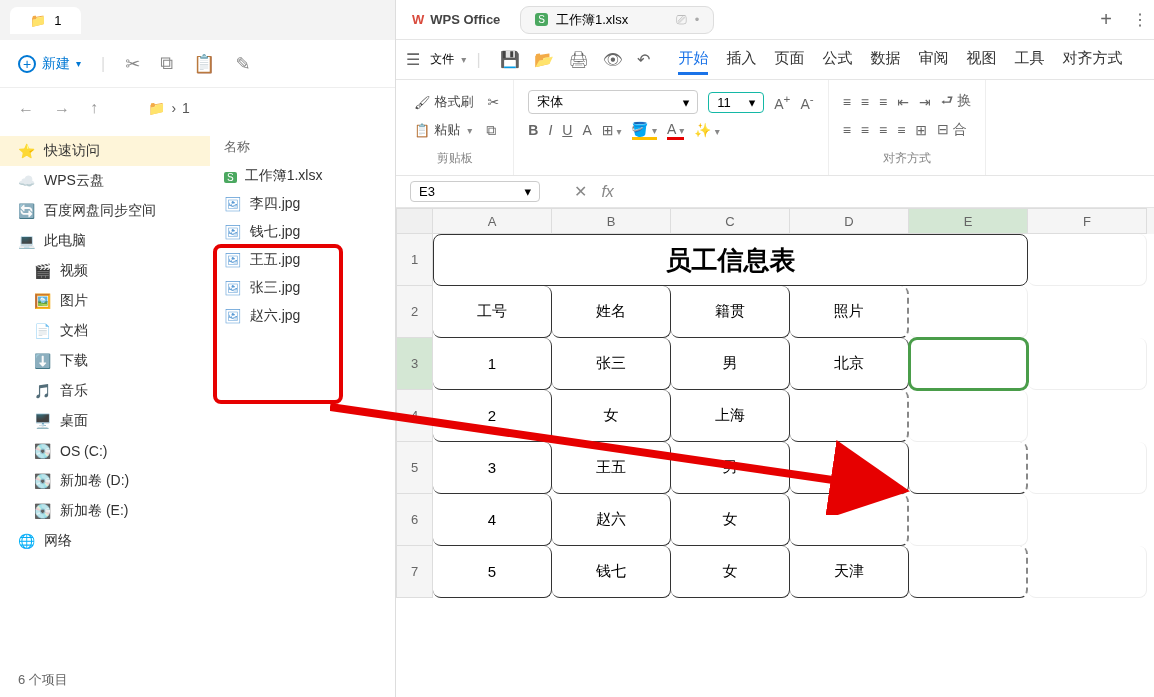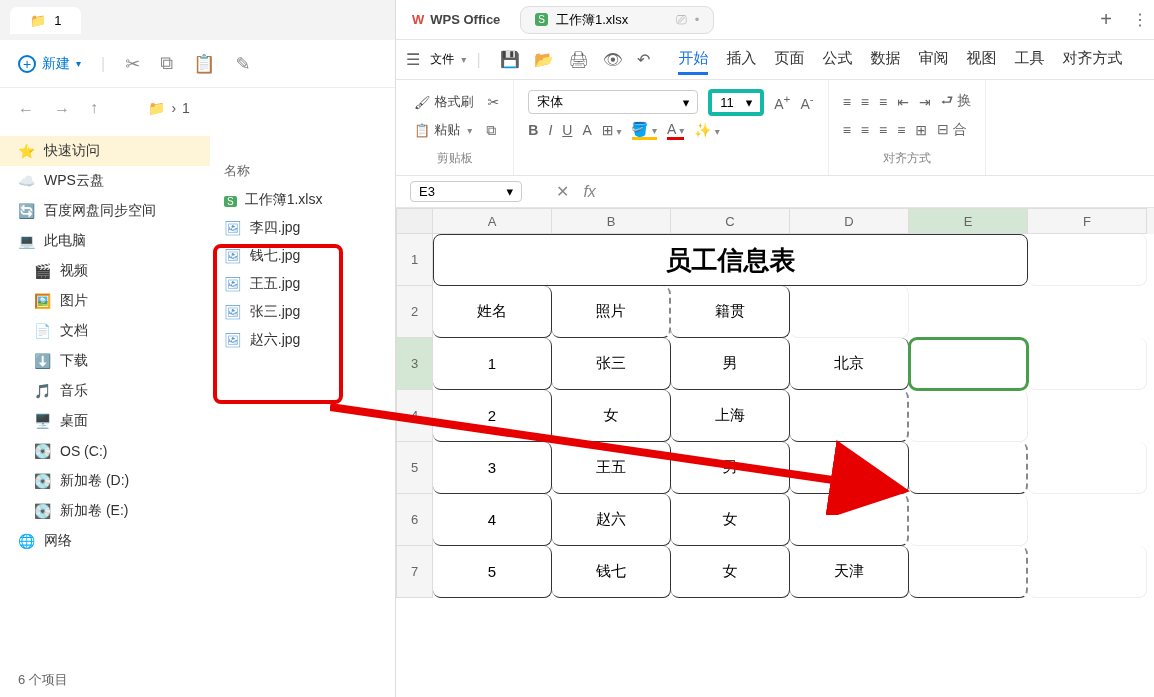--- a/index.html
+++ b/index.html
@@ -15,21 +15,21 @@
 .tool-icon { color: #888; font-size: 18px; }
 .explorer-nav { height: 40px; display: flex; align-items: center; padding: 0 18px; gap: 20px; color: #999; font-size: 16px; }
 .breadcrumb { display: flex; align-items: center; gap: 6px; margin-left: 30px; color: #555; font-size: 14px; }
 .explorer-body { display: flex; height: calc(100% - 168px); }
 .sidebar { width: 210px; padding: 8px 0; overflow-y: auto; }
 .sb-item { display: flex; align-items: center; gap: 8px; padding: 6px 18px; font-size: 14px; color: #333; cursor: pointer; }
 .sb-item.active { background: #fef5d9; }
 .sb-item.indent { padding-left: 34px; }
 .sb-icon { width: 18px; height: 18px; display: inline-flex; align-items: center; justify-content: center; }
 .file-list { flex: 1; padding: 4px 0; position: relative; }
-.file-header { padding: 6px 14px; font-size: 13px; color: #666; margin-top: 24px; }
+.file-header { padding: 6px 14px; font-size: 13px; color: #666; }
 .file-item { display: flex; align-items: center; gap: 8px; padding: 5px 14px; font-size: 14px; color: #333; }
 .status-bar { position: absolute; bottom: 0; left: 0; width: 210px; padding: 8px 18px; font-size: 13px; color: #666; }
 
 
 .red-box { position: absolute; left: 213px; top: 244px; width: 130px; height: 160px; border: 4px solid #e60000; border-radius: 8px; pointer-events: none; z-index: 50; }
 .arrow-svg { position: absolute; left: 330px; top: 395px; width: 600px; height: 120px; z-index: 50; pointer-events: none; }
 
 
 .wps { position: absolute; left: 395px; top: 0; width: 759px; height: 697px; background: #fff; border-left: 1px solid #ddd; }
 .wps-tabs { height: 40px; display: flex; align-items: center; padding: 0 6px; gap: 10px; border-bottom: 1px solid #e5e5e5; }
@@ -44,26 +44,26 @@
 .main-tabs { display: flex; gap: 18px; margin-left: 24px; }
 .main-tab { font-size: 15px; color: #333; padding: 4px 0; cursor: pointer; }
 .main-tab.active { color: #1a73e8; border-bottom: 3px solid #1a73e8; font-weight: 500; }
 
 .ribbon { display: flex; border-bottom: 1px solid #e5e5e5; }
 .ribbon-group { padding: 8px 14px; border-right: 1px solid #eee; }
 .ribbon-row { display: flex; align-items: center; gap: 10px; height: 28px; }
 .ribbon-label { text-align: center; font-size: 12px; color: #888; margin-top: 6px; }
 .rb-btn { display: flex; align-items: center; gap: 4px; font-size: 13px; color: #444; padding: 2px 4px; }
 .font-select { border: 1px solid #ccc; border-radius: 4px; padding: 2px 8px; font-size: 13px; width: 170px; display: flex; justify-content: space-between; align-items: center; }
-.size-select { border: 4px solid #14b8a6; border-radius: 4px; padding: 2px 8px; font-size: 13px; width: 56px; display: flex; justify-content: space-between; align-items: center; }
+.size-select { border: 1px solid #14b8a6; border-radius: 4px; padding: 2px 8px; font-size: 13px; width: 56px; display: flex; justify-content: space-between; align-items: center; }
 .small-icon { font-size: 14px; color: #666; }
 
 .formula-bar { height: 32px; display: flex; align-items: center; border-bottom: 1px solid #e5e5e5; }
 .name-box-wrap { display: flex; gap: 16px; padding: 0 14px; align-items: center; }
-.name-box { border: 1px solid #ccc; border-radius: 4px; padding: 2px 8px; width: 112px; font-size: 13px; display: flex; justify-content: space-between; align-items: center; }
+.name-box { border: 1px solid #ccc; border-radius: 4px; padding: 2px 8px; width: 130px; font-size: 13px; display: flex; justify-content: space-between; align-items: center; }
 .fx-area { display: flex; align-items: center; gap: 14px; color: #888; margin-left: 20px; }
 
 .sheet { flex: 1; overflow: auto; }
 .col-headers { display: flex; height: 26px; background: #f5f5f5; }
 .corner { width: 37px; border: 1px solid #ddd; background: #f0f0f0; }
 .col-h { flex: none; border: 1px solid #ddd; border-left: none; display: flex; align-items: center; justify-content: center; font-size: 13px; color: #666; }
 .col-h.selected { background: #d4e7d4; }
 .row { display: flex; }
 .row-h { width: 37px; border: 1px solid #ddd; border-top: none; display: flex; align-items: center; justify-content: center; font-size: 13px; color: #666; background: #f5f5f5; }
 .row-h.selected { background: #d4e7d4; }
@@ -338,23 +338,24 @@
         </div>
     </div>
     <div id="sheetrows">
         <div class="row first-row" style="height: 52px;">
           <div class="row-h" style="height: 52px;">1</div>
           <div class="cell title-cell" style="width: 595px; height: 52px; border-width: 1px; border-style: solid; border-color: rgb(51, 51, 51);">员工信息表</div>
           <div class="cell col-F" style="height: 52px;"></div>
         </div>
         <div class="row bordered" style="height: 52px;">
           <div class="row-h" style="height: 52px;">2</div>
+          <div class="cell col-A" style="height: 52px;">工号</div>
           <div class="cell col-B" style="height: 52px;">姓名</div>
+          <div class="cell col-D" style="height: 52px;">籍贯</div>
           <div class="cell col-E selection-border" style="height: 52px;">照片</div>
-          <div class="cell col-D" style="height: 52px;">籍贯</div>
           <div class="cell col-F" style="height: 52px; border-top: none; border-right: 1px solid rgb(238, 238, 238); border-bottom: 1px solid rgb(238, 238, 238); border-left: none; border-image: initial;"></div>
         </div>
         <div class="row bordered" style="height: 52px;">
           <div class="row-h selected" style="height: 52px;">3</div>
           <div class="cell col-A" style="height: 52px;">1</div>
           <div class="cell col-B" style="height: 52px;">张三</div>
           <div class="cell col-C" style="height: 52px;">男</div>
           <div class="cell col-D" style="height: 52px;">北京</div>
           <div class="cell col-E selected-cell selection-border" style="height: 52px;"></div>
           <div class="cell col-F" style="height: 52px; border-top: none; border-right: 1px solid rgb(238, 238, 238); border-bottom: 1px solid rgb(238, 238, 238); border-left: none; border-image: initial;"></div>

